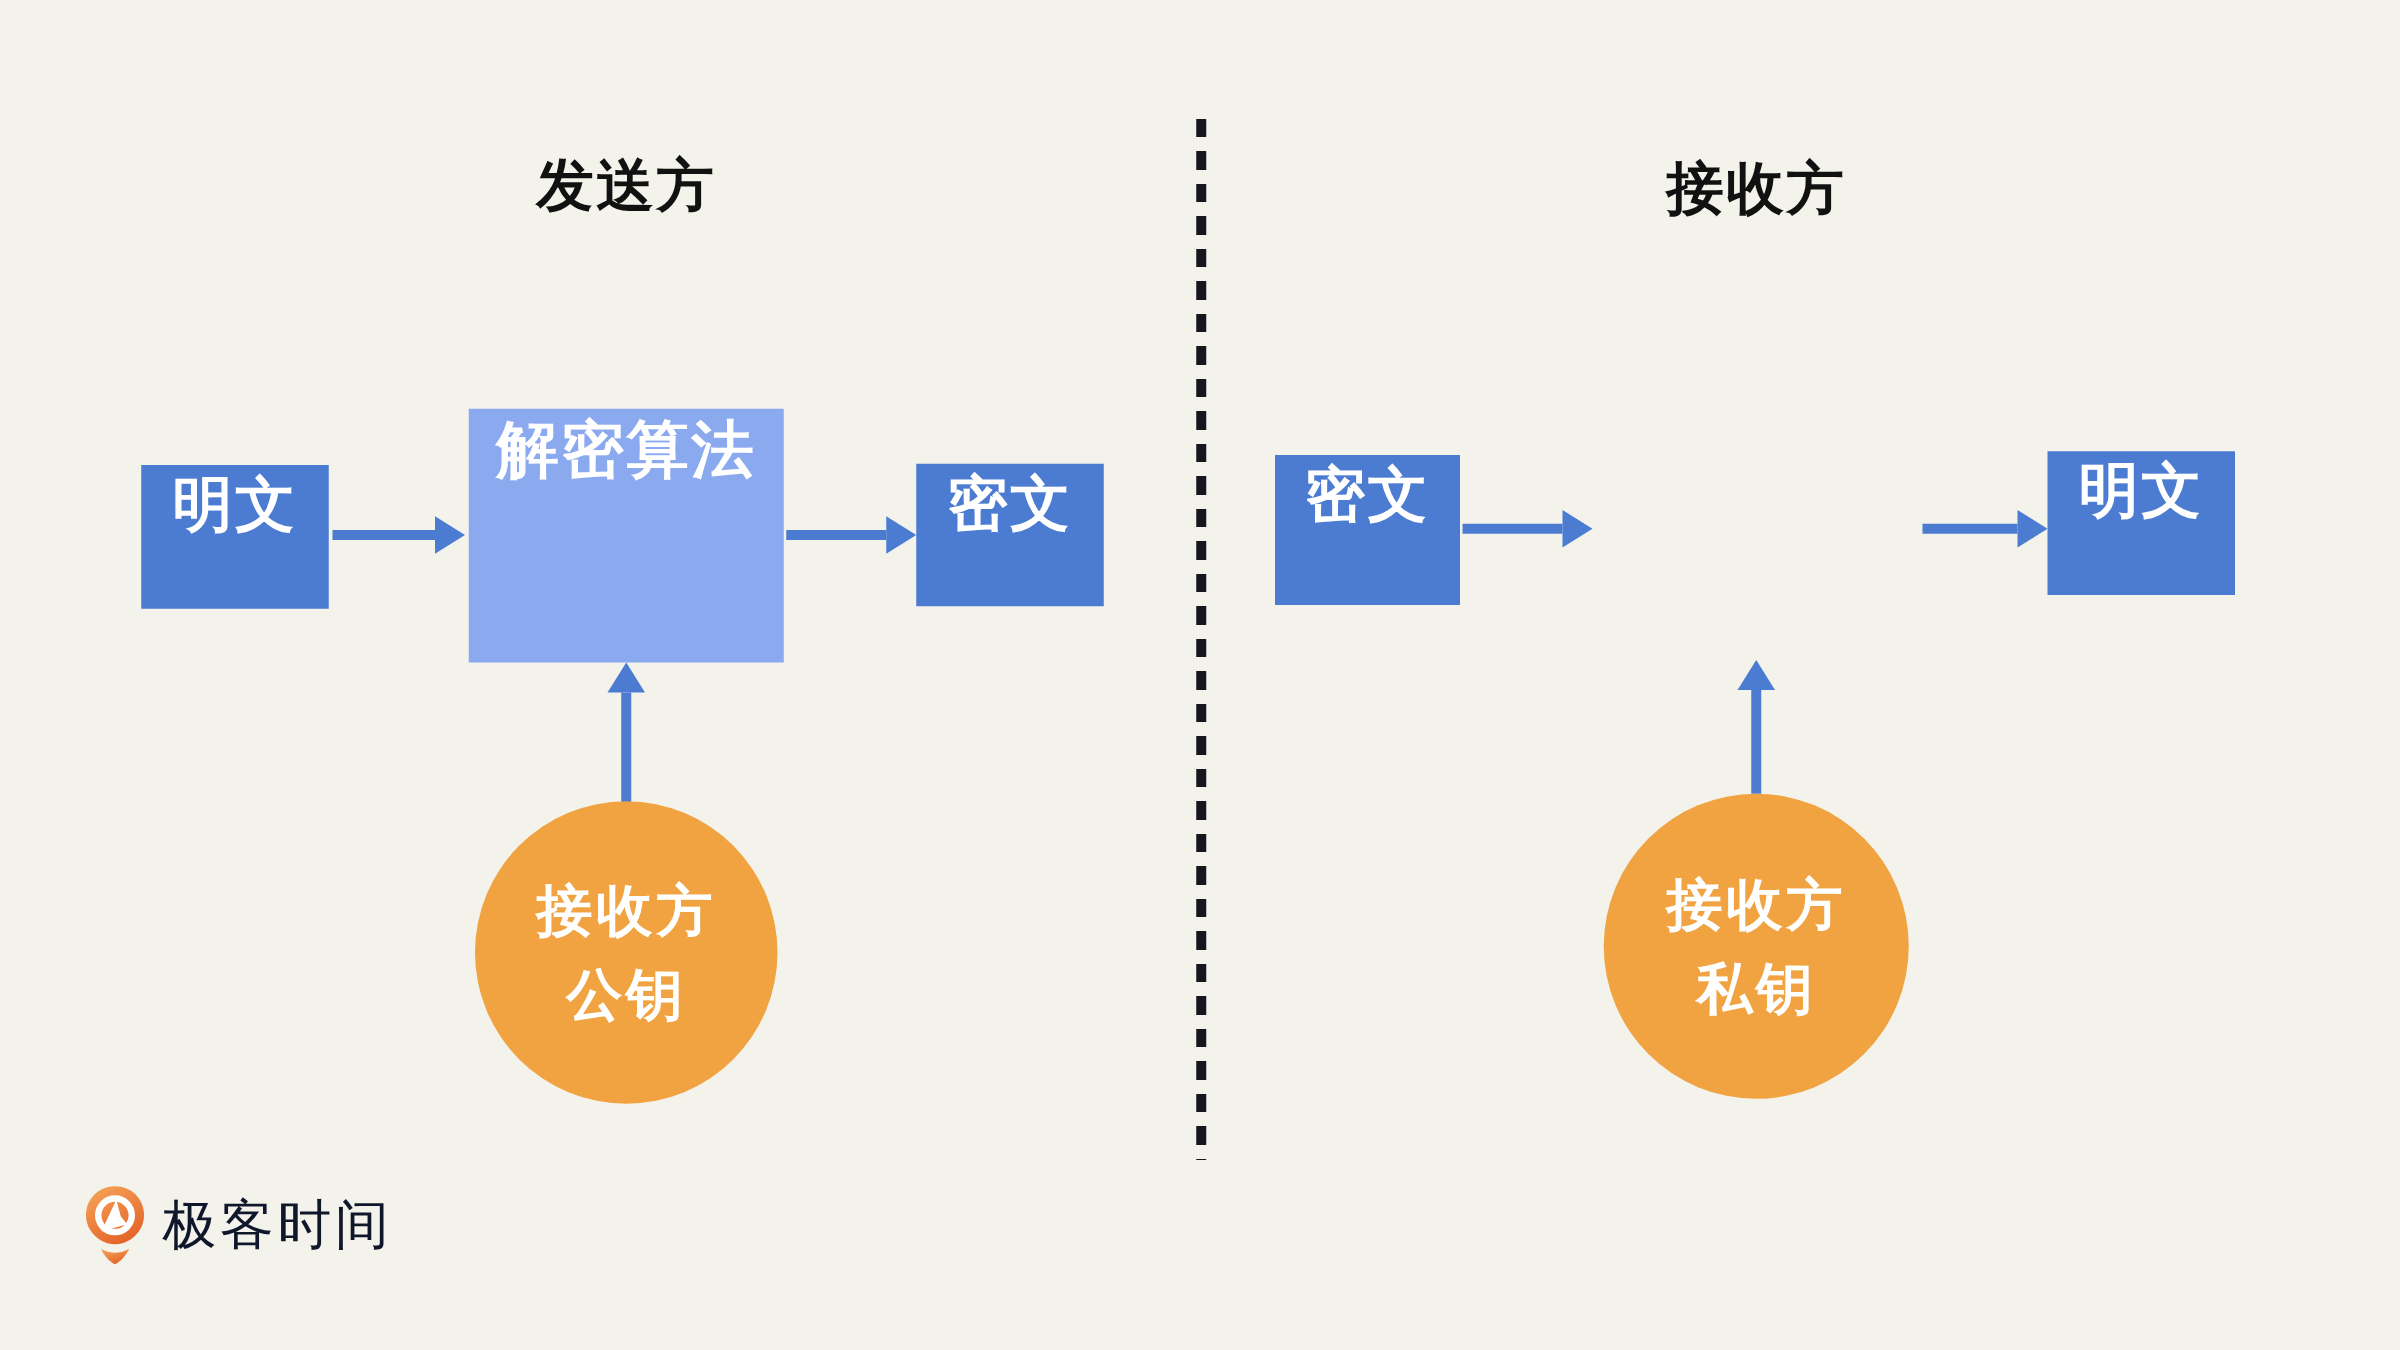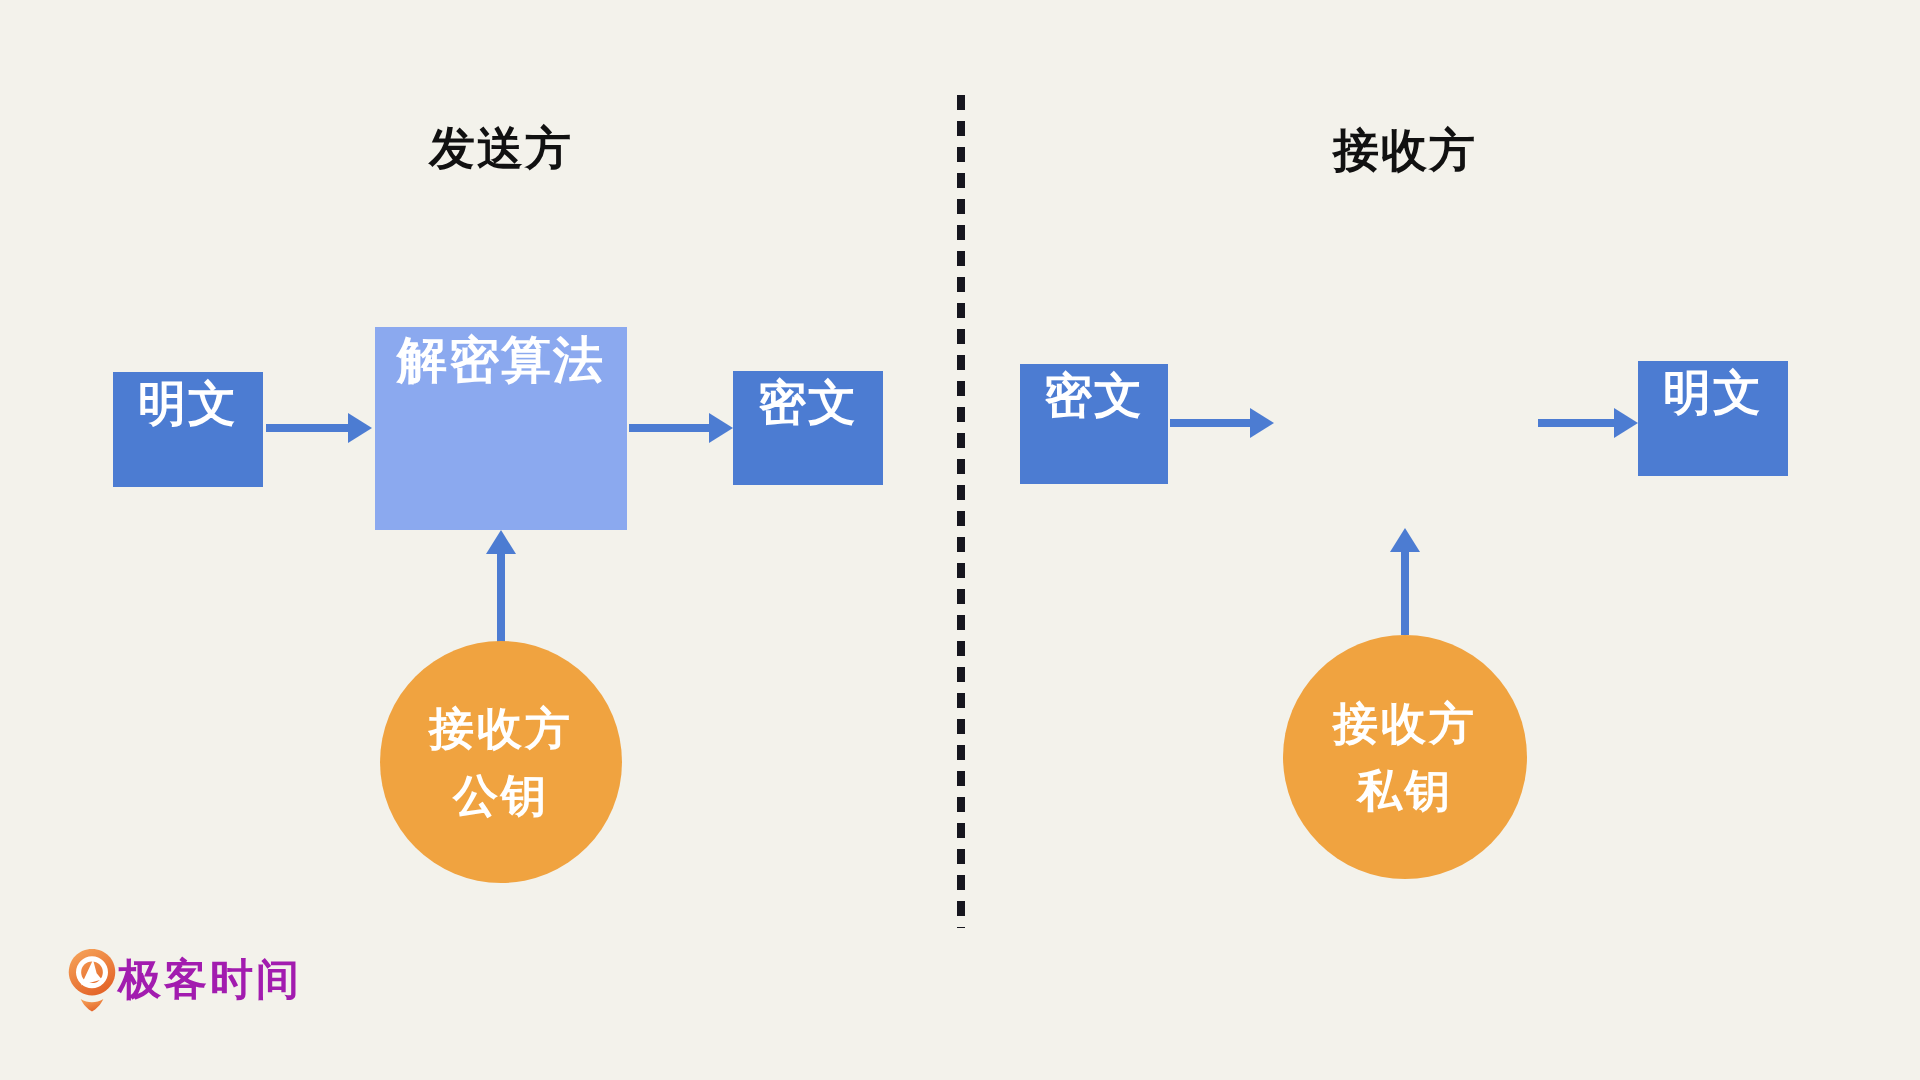--- a/index.html
+++ b/index.html
@@ -67,21 +67,21 @@
     border-bottom:24px solid #4C7CD2;border-left:15px solid transparent;border-right:15px solid transparent;
     width:0;height:0;
   }
   #arrow-key-l{left:497px;top:554px;height:88px;}
   #arrow-key-r{left:1401px;top:552px;height:83px;}
 
   
   .logo{position:absolute;left:66px;top:948px;display:flex;align-items:center;}
   .logo-icon{width:52px;height:64px;}
   .logo-text{
-    font-size:43px;font-weight:700;color:#a21caf;letter-spacing:3px;
+    margin-left:12px;font-size:43px;font-weight:400;color:#0f172a;letter-spacing:3px;
   }
 </style>
 </head>
 <body>
 
 <div class="stage">
 
   <div class="sec-title" id="title-sender">发送方</div>
   <div class="sec-title" id="title-receiver">接收方</div>
 

